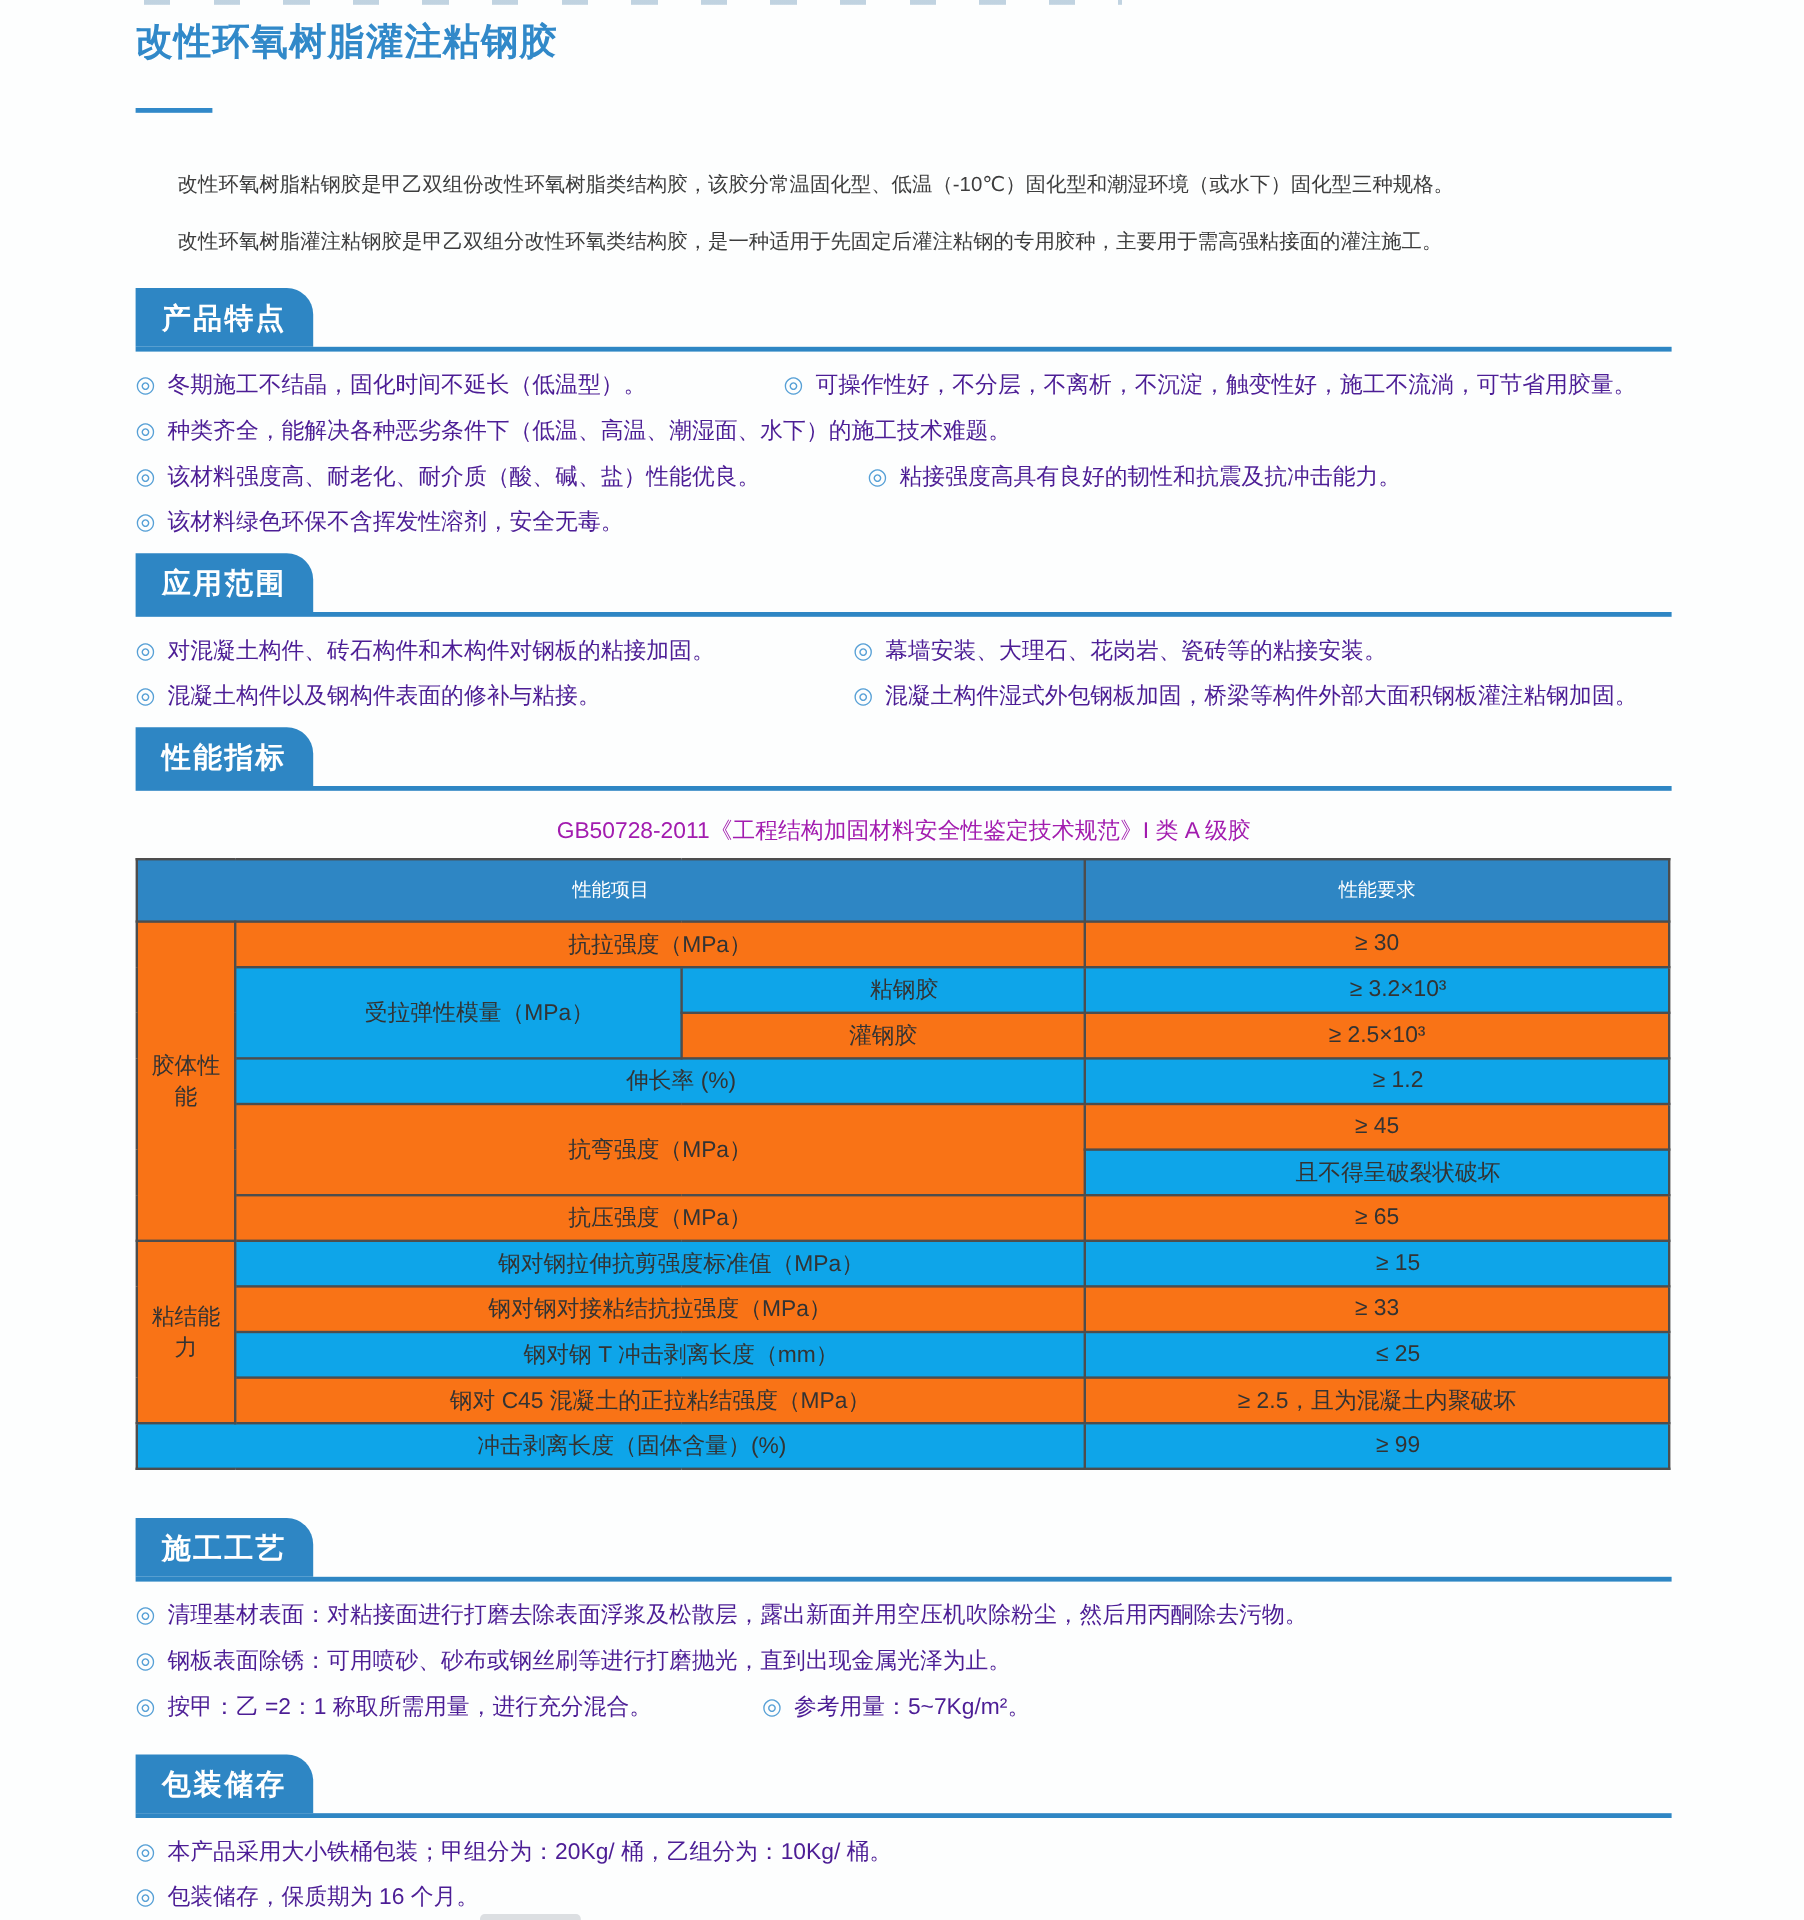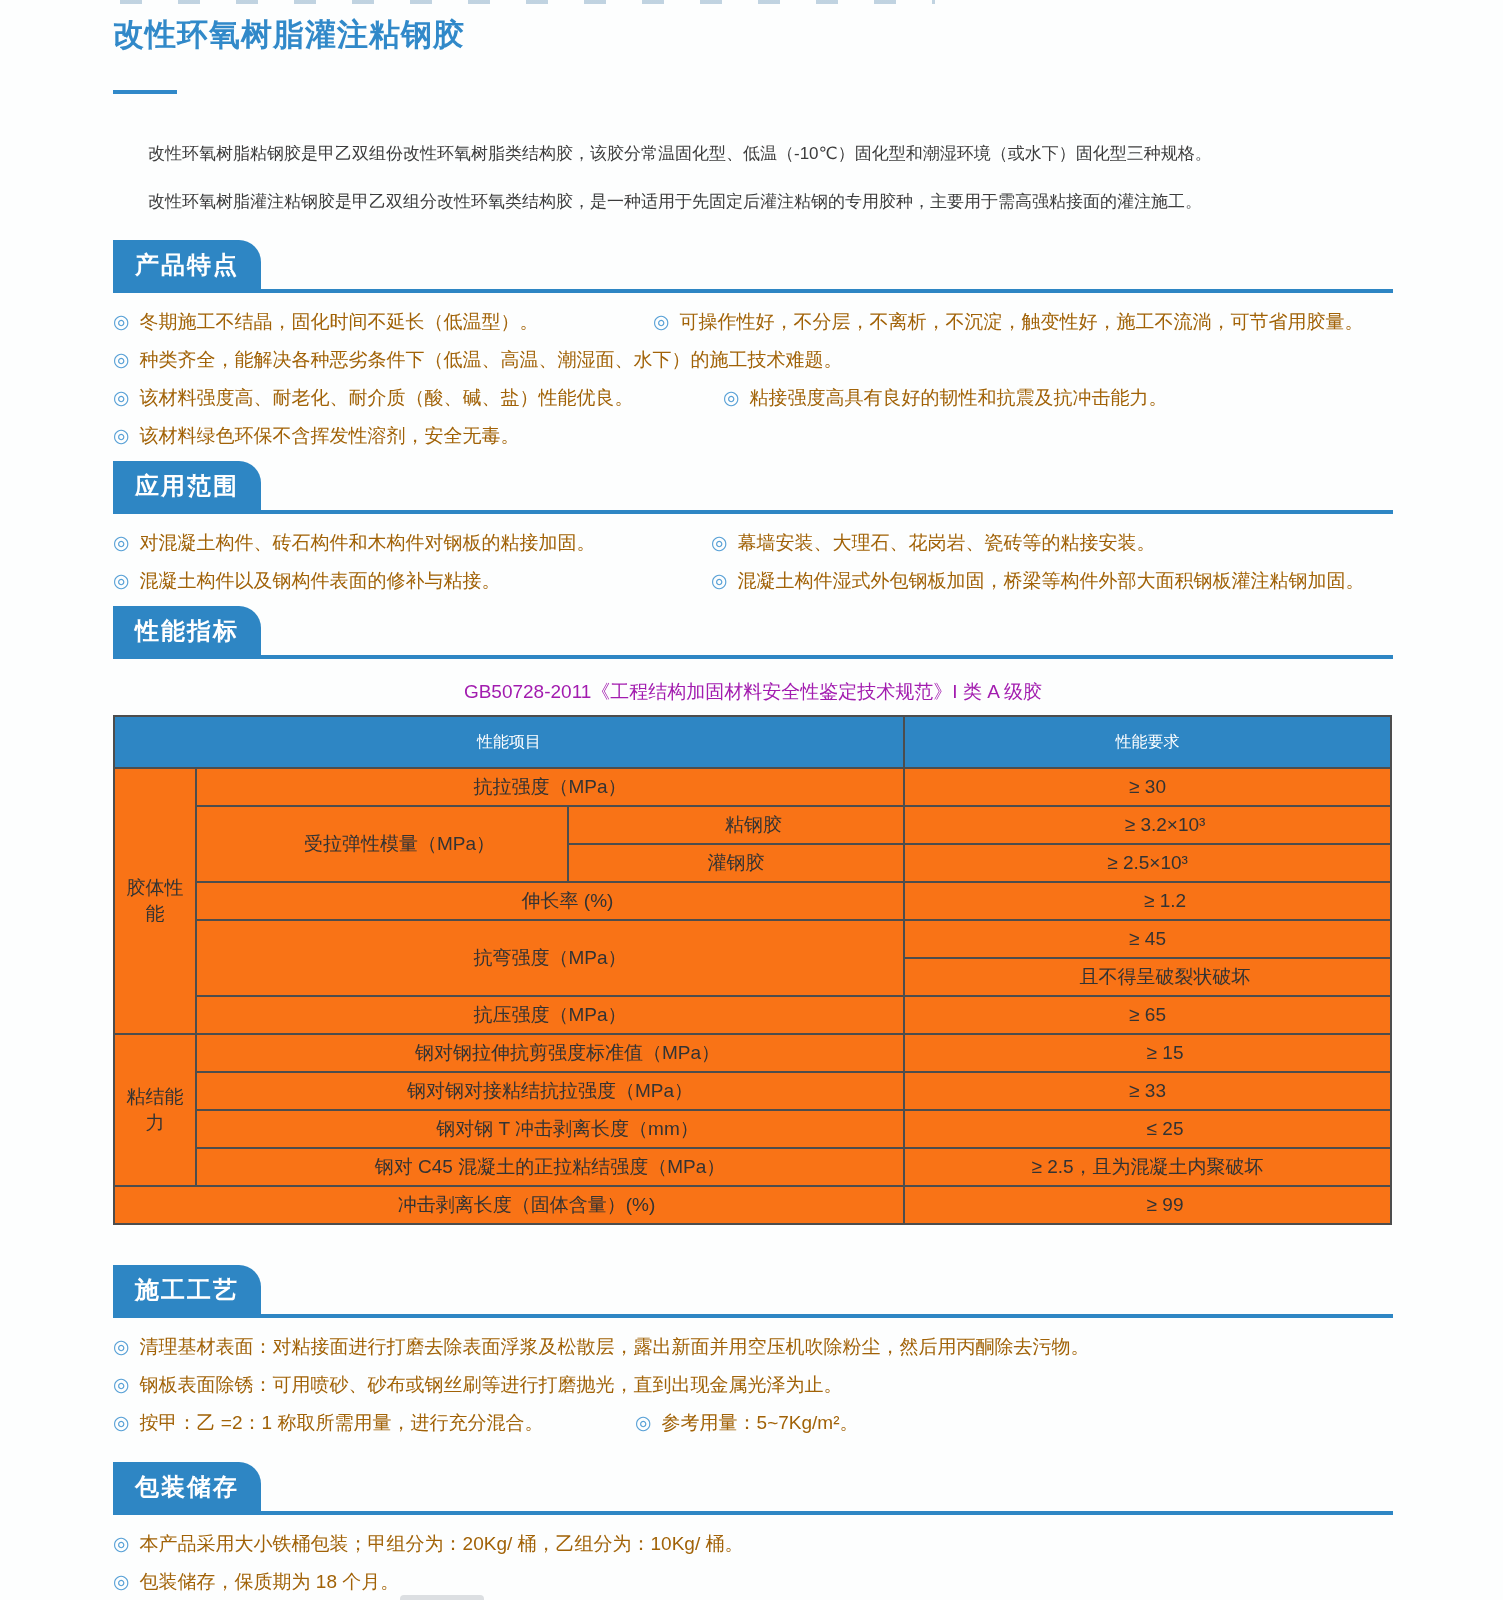--- a/index.html
+++ b/index.html
@@ -37,31 +37,31 @@
   .mt-pack{margin-top:26px;}
 
   .bullets{margin-top:16px;}
   .brow{display:flex;align-items:flex-start;margin-bottom:12px;font-size:19px;line-height:26px;}
   .bitem{display:flex;align-items:flex-start;}
   .w540{width:540px;flex:none;}
   .w610{width:610px;flex:none;}
   .w598{width:598px;flex:none;}
   .w522{width:522px;flex:none;}
   .bicon{color:#57A0D6;margin-right:10px;font-size:19px;flex:none;}
-  .btext{color:#a16207;}
+  .btext{color:#4c1d95;}
 
   .tbl-caption{text-align:center;font-size:19px;margin:20px 0 10px 0;color:#a21caf;}
   table.perf{border-collapse:collapse;width:1277px;table-layout:fixed;}
   table.perf td,table.perf th{
     border:2px solid #4d4d4d;font-size:19px;text-align:center;
     padding:0 4px;height:36px;font-weight:normal;color:#333;
   }
   table.perf th{background:#2E86C4;color:#ffffff;height:50px;font-size:16px;}
   table.perf .g{background:#f97316;}
-  table.perf .w{background:#f97316;padding-left:39px;}
+  table.perf .w{background:#0ea5e9;padding-left:39px;}
 </style>
 </head>
 <body>
 
 <div class="top-sliver"></div>
 
 <div class="container">
 
   <h1 class="title">改性环氧树脂灌注粘钢胶</h1>
   <div class="title-underline"></div>
@@ -239,20 +239,20 @@
   <div class="bullets">
     <div class="brow">
       <span class="bitem">
         <span class="bicon">◎</span>
         <span class="btext">本产品采用大小铁桶包装；甲组分为：20Kg/ 桶，乙组分为：10Kg/ 桶。</span>
       </span>
     </div>
     <div class="brow">
       <span class="bitem">
         <span class="bicon">◎</span>
-        <span class="btext">包装储存，保质期为 18 个月。</span>
+        <span class="btext">包装储存，保质期为 16 个月。</span>
       </span>
     </div>
   </div>
 
 </div>
 
 <div class="bottom-sliver"></div>
 
 </body></html>

